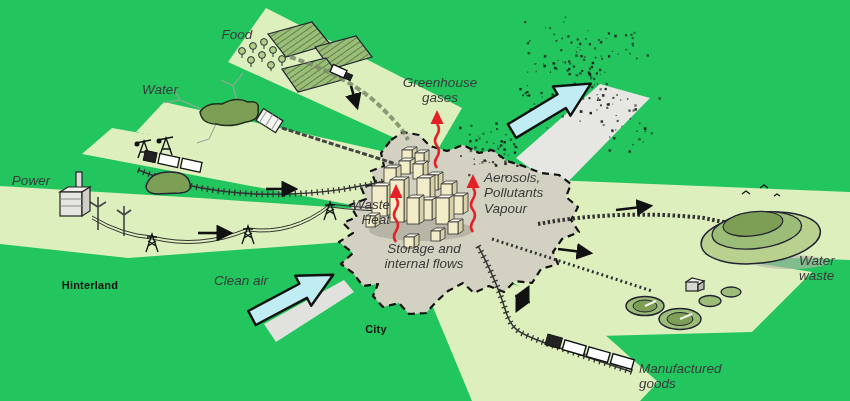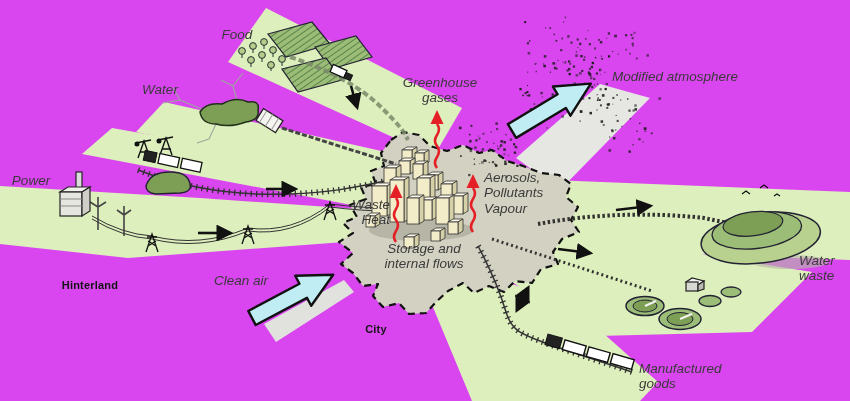--- a/index.html
+++ b/index.html
@@ -1,16 +1,16 @@
 <!DOCTYPE html>
 <html style="--band-green: #ddefbd; --feature-green: #7d9e55; --mid-green: #9cbd77; --light-green: #b9d18e; --city-gray: #d3d2c2; --building-cream: #f2ecc8; --arrow-red: #e51f26; --arrow-cyan: #bfedf3; --text: #3a3a3a;"><head>
 <meta charset="utf-8">
 <style>
   html,body{margin:0;padding:0;background:#fff;}
-  #stage{position:relative;width:850px;height:401px;background:#d946ef;overflow:hidden;
+  #stage{position:relative;width:850px;height:401px;background:#22c55e;overflow:hidden;
          font-family:"Liberation Sans",sans-serif;}
   #stage svg{position:absolute;left:0;top:0;}
   .lbl{position:absolute;font:italic 13.5px/1.14 "Liberation Sans",sans-serif;
        color:var(--text,#3a3a3a);white-space:pre-line;z-index:5;}
   .c{transform:translateX(-50%);text-align:center;}
   .r{transform:translateX(-100%);text-align:right;}
   .b{font-style:normal;font-weight:bold;font-size:11px;color:#141414;letter-spacing:.2px;}
 </style>
 </head>
 <body>
@@ -493,21 +493,20 @@
 </svg>
 
 <div class="lbl c" style="left:237px;top:27px">Food</div>
 <div class="lbl c" style="left:160px;top:82px">Water</div>
 <div class="lbl c" style="left:31px;top:173px">Power</div>
 <div class="lbl c b" style="left:90px;top:279px">Hinterland</div>
 <div class="lbl c" style="left:241px;top:273px">Clean air</div>
 <div class="lbl c b" style="left:376px;top:323px">City</div>
 <div class="lbl c" style="left:440px;top:75px">Greenhouse
 gases</div>
-<div class="lbl" style="left:612px;top:69px">Modified atmosphere</div>
 <div class="lbl r" style="left:390px;top:197px">Waste
 Heat</div>
 <div class="lbl" style="left:484px;top:170px">Aerosols,
 Pollutants
 Vapour</div>
 <div class="lbl c" style="left:424px;top:241px">Storage and
 internal flows</div>
 <div class="lbl" style="left:799px;top:253px">Water
 waste</div>
 <div class="lbl" style="left:639px;top:361px">Manufactured

